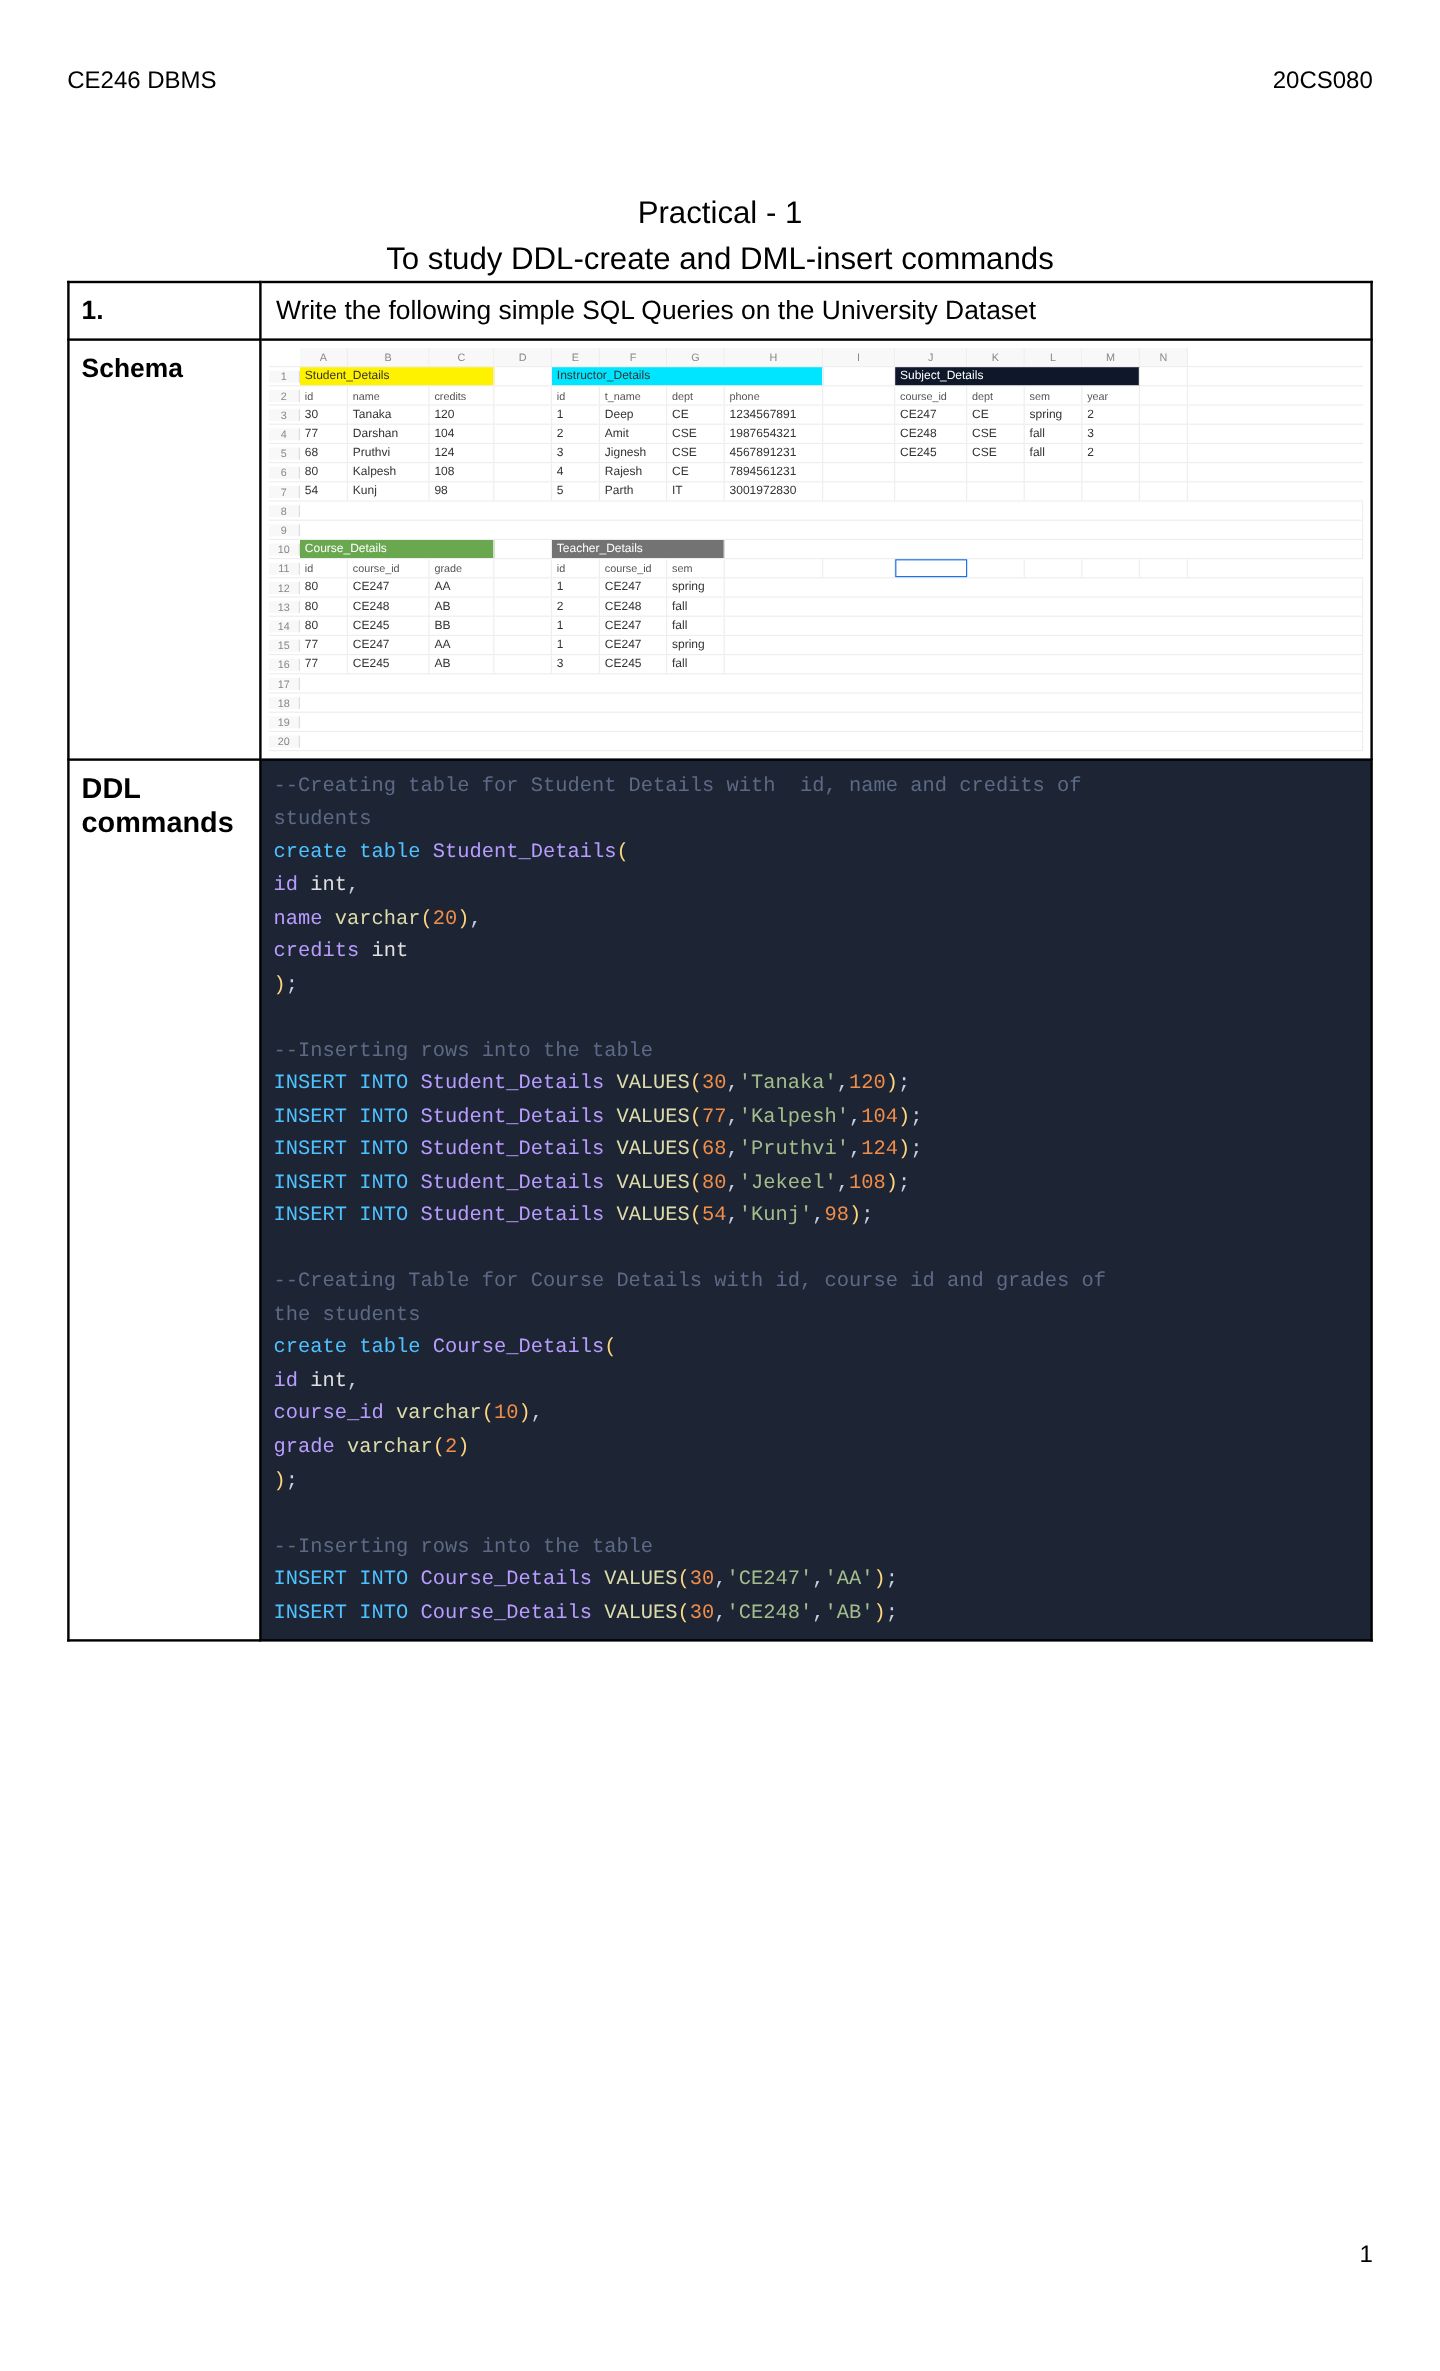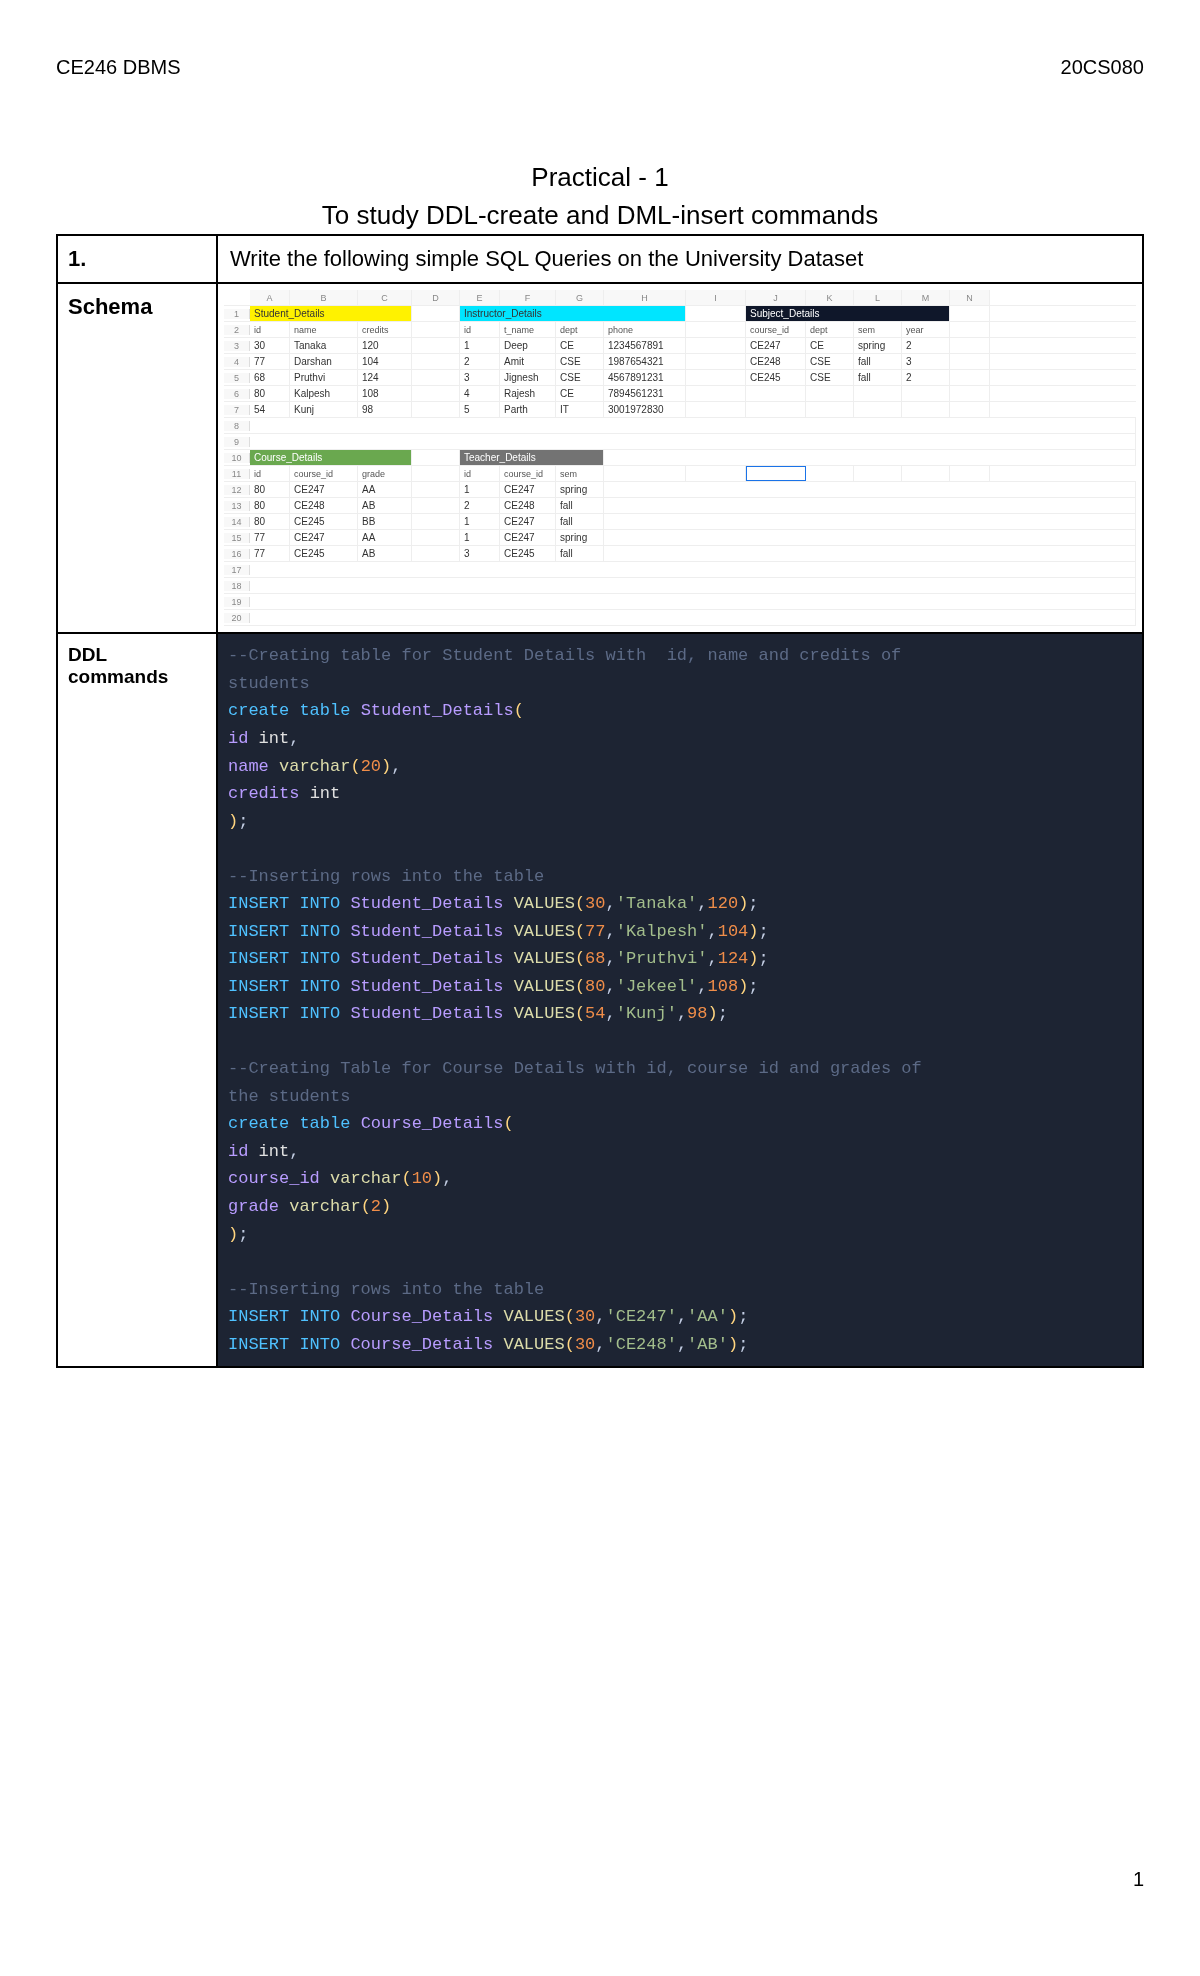--- a/index.html
+++ b/index.html
@@ -3,21 +3,21 @@
 <meta charset="utf-8">
 <style>
   * { box-sizing: border-box; margin: 0; padding: 0; }
   body { background: #fff; font-family: Arial, Helvetica, sans-serif; width: 1200px; margin: 0 auto; }
   .page { padding: 56px 56px 30px 56px; }
   .hdr { display: flex; justify-content: space-between; font-size: 20px; color: #000; margin-bottom: 80px; }
   .title { text-align: center; font-size: 26px; font-weight: normal; line-height: 1.45; }
   .doc-table { border: 2px solid #000; border-collapse: collapse; width: 100%; }
   .doc-table > tbody > tr > td { border: 2px solid #000; vertical-align: top; padding: 0; }
   .label-cell { width: 160px; padding: 10px 10px 10px 10px !important; font-size: 22px; font-weight: bold; }
-  .label-cell.lbl-sm { font-size: 19px; }
+  .label-cell.lbl-sm { font-size: 24px; }
   .q-cell { padding: 10px 12px !important; font-size: 22px; }
   .num-cell { width: 160px; padding: 10px 10px 10px 10px !important; font-size: 22px; font-weight: bold; }
 
   
   .sheet-wrap { padding: 6px 6px 6px 6px; }
   .sheet { font-size: 10px; color: #333; width: 100%; }
   .sheet-row { display: flex; height: 16px; align-items: center; border-bottom: 1px solid #eee; }
   .rn { width: 26px; text-align: center; color: #888; border-right: 1px solid #ddd; background: #f8f8f8; font-size: 9px; }
   .cell { flex: 0 0 auto; padding: 0 4px; border-right: 1px solid #eee; overflow: hidden; white-space: nowrap; height: 100%; display: flex; align-items: center; }
   .colh-row .cell, .colh-row .rn { background: #f8f8f8; color: #888; justify-content: center; font-size: 9px; }

